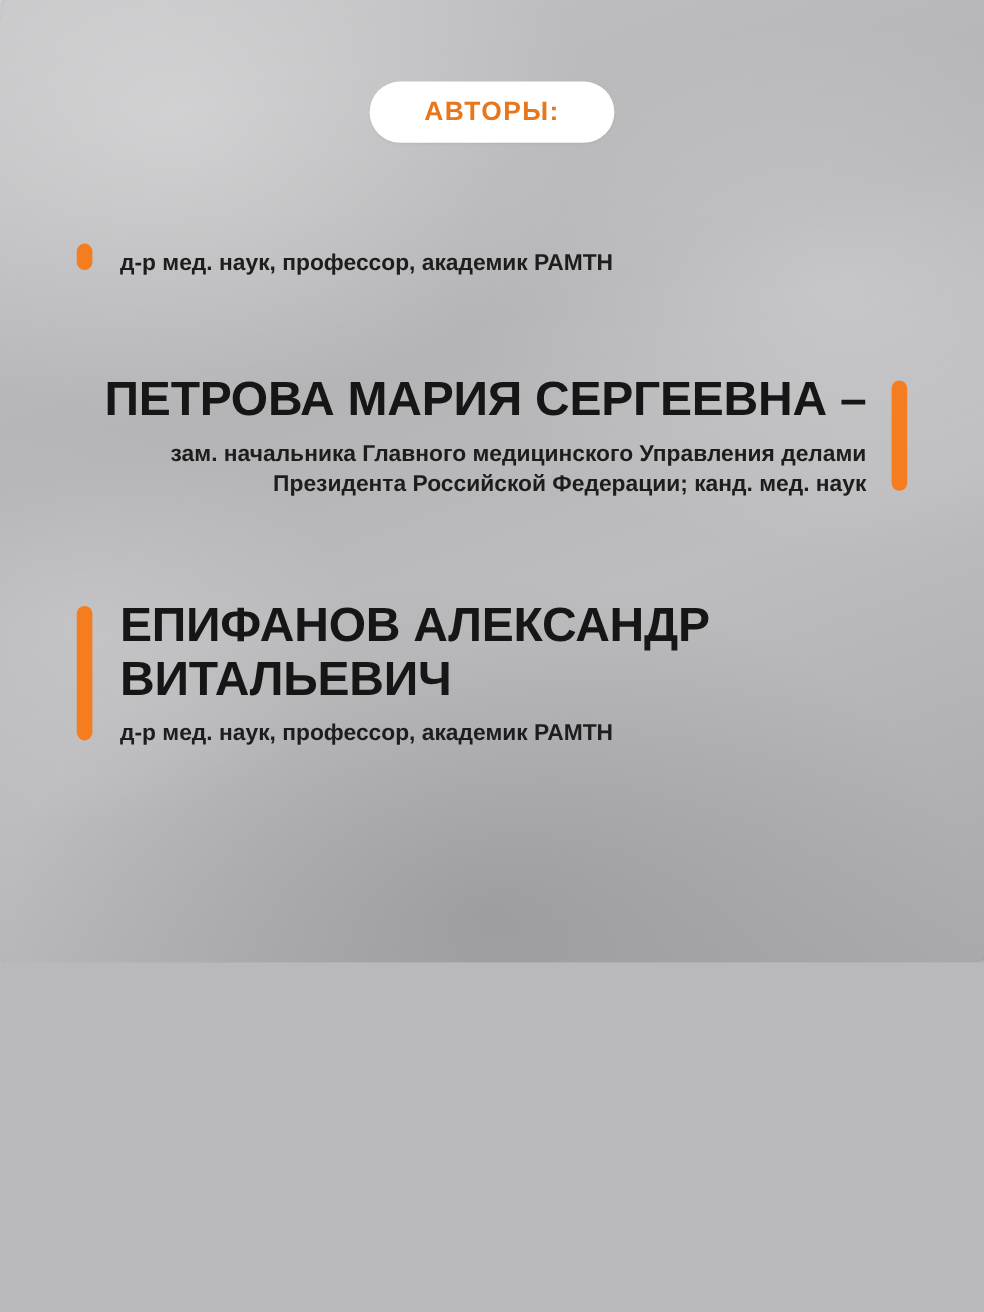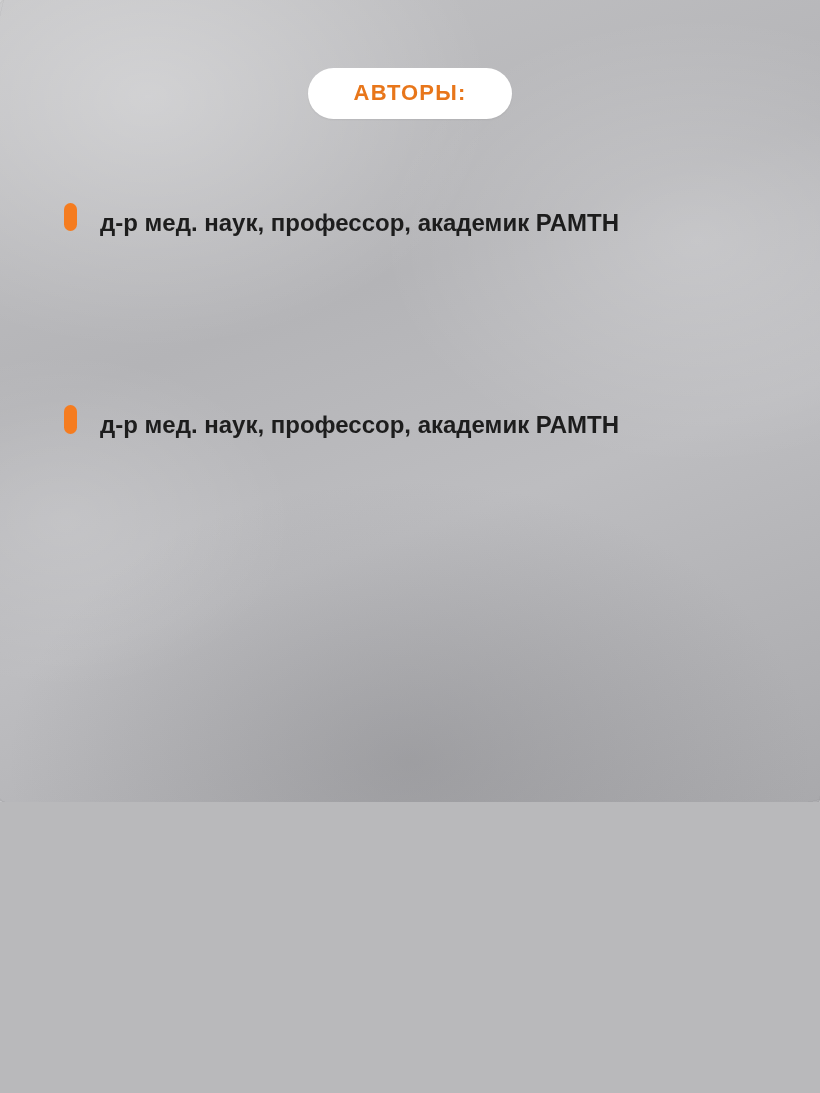--- a/index.html
+++ b/index.html
@@ -116,21 +116,21 @@
 
   .name {
     font-size: 40px;
     font-weight: bold;
     line-height: 1.13;
     color: #161616;
     letter-spacing: -0.2px;
     margin: 0;
   }
   .role {
-    font-size: 24px;
+    font-size: 19px;
     font-weight: bold;
     color: #1d1d1d;
     line-height: 1.35;
     margin: 10px 0 0;
   }
 
   .spacer-1 { height: 78px; }
   .spacer-2 { height: 82px; }
 </style>
 </head>
@@ -150,25 +150,33 @@
 
       <div class="author left">
         <div class="bar"></div>
         <div class="body">
           <p class="role">д-р мед. наук, профессор, академик РАМТН</p>
         </div>
       </div>
 
       <div class="spacer-1"></div>
 
+      <div class="author right">
+        <div class="bar"></div>
+        <div class="body">
+          <p class="name">ПЕТРОВА МАРИЯ СЕРГЕЕВНА –</p>
+          <p class="role">зам. начальника Главного медицинского Управления делами Президента Российской Федерации; канд. мед. наук</p>
+        </div>
+      </div>
 
       <div class="spacer-2"></div>
 
       <div class="author left">
         <div class="bar"></div>
         <div class="body">
+          <p class="name">ЕПИФАНОВ АЛЕКСАНДР ВИТАЛЬЕВИЧ</p>
           <p class="role">д-р мед. наук, профессор, академик РАМТН</p>
         </div>
       </div>
 
     </div>
   </div>
 </div>
 
 </body></html>

